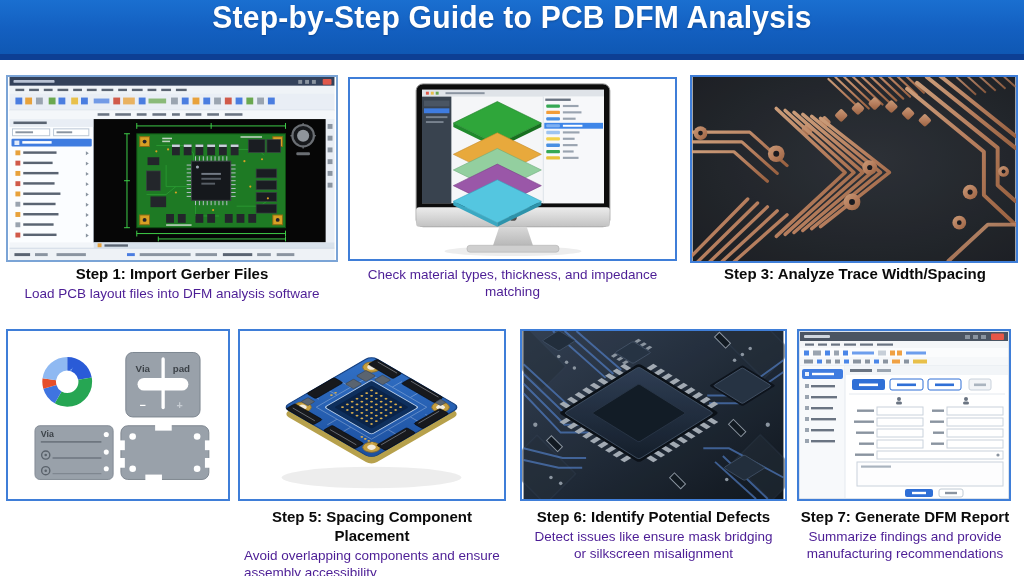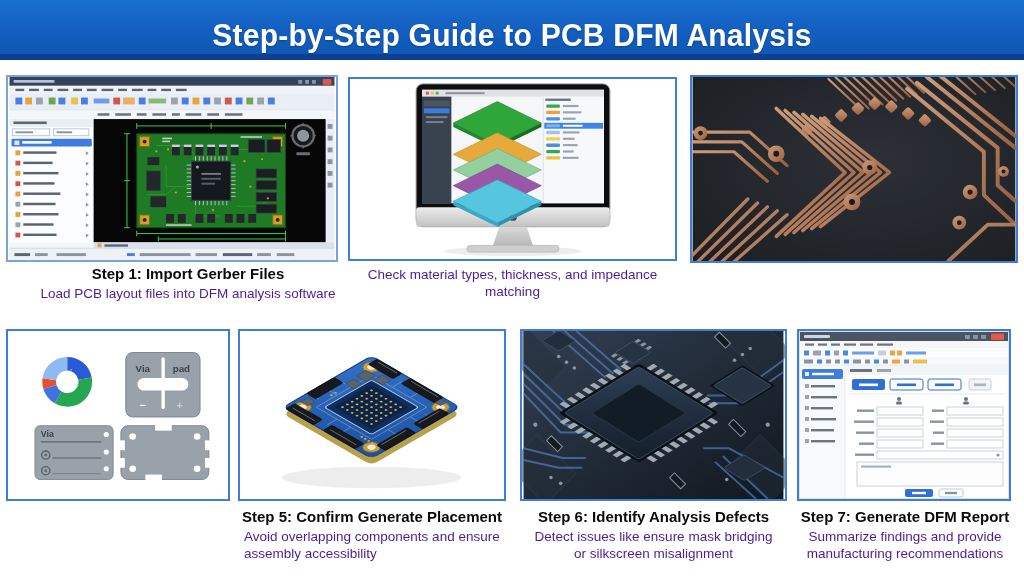--- a/index.html
+++ b/index.html
@@ -4,41 +4,41 @@
 <style>
   * { margin:0; padding:0; box-sizing:border-box; }
   html,body { width:1024px; height:576px; overflow:hidden; background:#fff;
     font-family:"Liberation Sans", sans-serif; }
   .page { position:relative; width:1024px; height:576px; background:#fff; }
 
   
   .header { position:absolute; left:0; top:0; width:1024px; height:60px;
     background:linear-gradient(180deg,#1a6fd0 0%, #135fc0 55%, #0f58b4 100%);
     border-bottom:6px solid #0d3f94;
-    display:flex; align-items:flex-end; justify-content:center; }
+    display:flex; align-items:flex-start; justify-content:center; }
   .header h1 { color:#fff; font-size:31px; font-weight:bold; letter-spacing:.2px;
     transform:scaleX(.97); text-shadow:0 1px 2px rgba(0,0,0,.25); }
 
   
   .cell { position:absolute; border:2px solid #3f7ed8; background:#fff; overflow:hidden; }
   .cell svg { display:block; width:100%; height:100%; }
   .c1 { left:6px;  top:75px;  width:332px; height:187px; border-color:#7ba4d6; }
   .c2 { left:348px; top:77px; width:329px; height:184px; }
   .c3 { left:690px; top:75px; width:328px; height:188px; }
   .c4 { left:6px;   top:329px; width:224px; height:172px; }
   .c5 { left:238px; top:329px; width:268px; height:172px; }
   .c6 { left:520px; top:329px; width:267px; height:172px; }
   .c7 { left:797px; top:329px; width:214px; height:172px; }
 
   
   .caption { position:absolute; text-align:center; color:#101010; }
   .cap-title { font-size:15px; font-weight:bold; line-height:1.25; color:#0a0a0a; }
   .cap-desc  { font-size:13.5px; line-height:1.28; color:#4c1d95; margin-top:1px; }
   .cap-desc.align-left { text-align:left; }
-  .p1 { left:18px;   top:265px; width:340px; }
+  .p1 { left:2px;   top:265px; width:340px; }
   .p2 { left:346px; top:265px; width:333px; }
   .p3 { left:692px; top:265px; width:326px; }
   .p3 .cap-desc { padding-left:2px; }
   .p4 { left:4px;   top:508px; width:228px; }
   .p4 .cap-desc { padding-left:14px; }
   .p5 { left:236px; top:508px; width:272px; }
   .p5 .cap-desc { padding-left:8px; }
   .p6 { left:532px; top:508px; width:243px; }
   .p7 { left:797px; top:508px; width:216px; }
 
@@ -987,27 +987,28 @@
   </div>
 
   <figcaption class="caption p1">
     <div class="cap-title">Step 1: Import Gerber Files</div>
     <div class="cap-desc">Load PCB layout files into DFM analysis software</div>
   </figcaption>
   <figcaption class="caption p2">
     <div class="cap-desc">Check material types, thickness, and impedance matching</div>
   </figcaption>
   <figcaption class="caption p3">
+    <div class="cap-title">Step 3: Analyze Trace Width/Spacing</div>
   </figcaption>
   <figcaption class="caption p5">
-    <div class="cap-title">Step 5: Confirm Generate Placement</div>
+    <div class="cap-title">Step 5: Spacing Component Placement</div>
     <div class="cap-desc align-left">Avoid overlapping components and ensure assembly accessibility</div>
   </figcaption>
   <figcaption class="caption p6">
-    <div class="cap-title">Step 6: Identify Analysis Defects</div>
+    <div class="cap-title">Step 6: Identify Potential Defects</div>
     <div class="cap-desc">Detect issues like ensure mask bridging or silkscreen misalignment</div>
   </figcaption>
   <figcaption class="caption p7">
     <div class="cap-title">Step 7: Generate DFM Report</div>
     <div class="cap-desc">Summarize findings and provide manufacturing recommendations</div>
   </figcaption>
 
 </div>
 
 </body></html>

